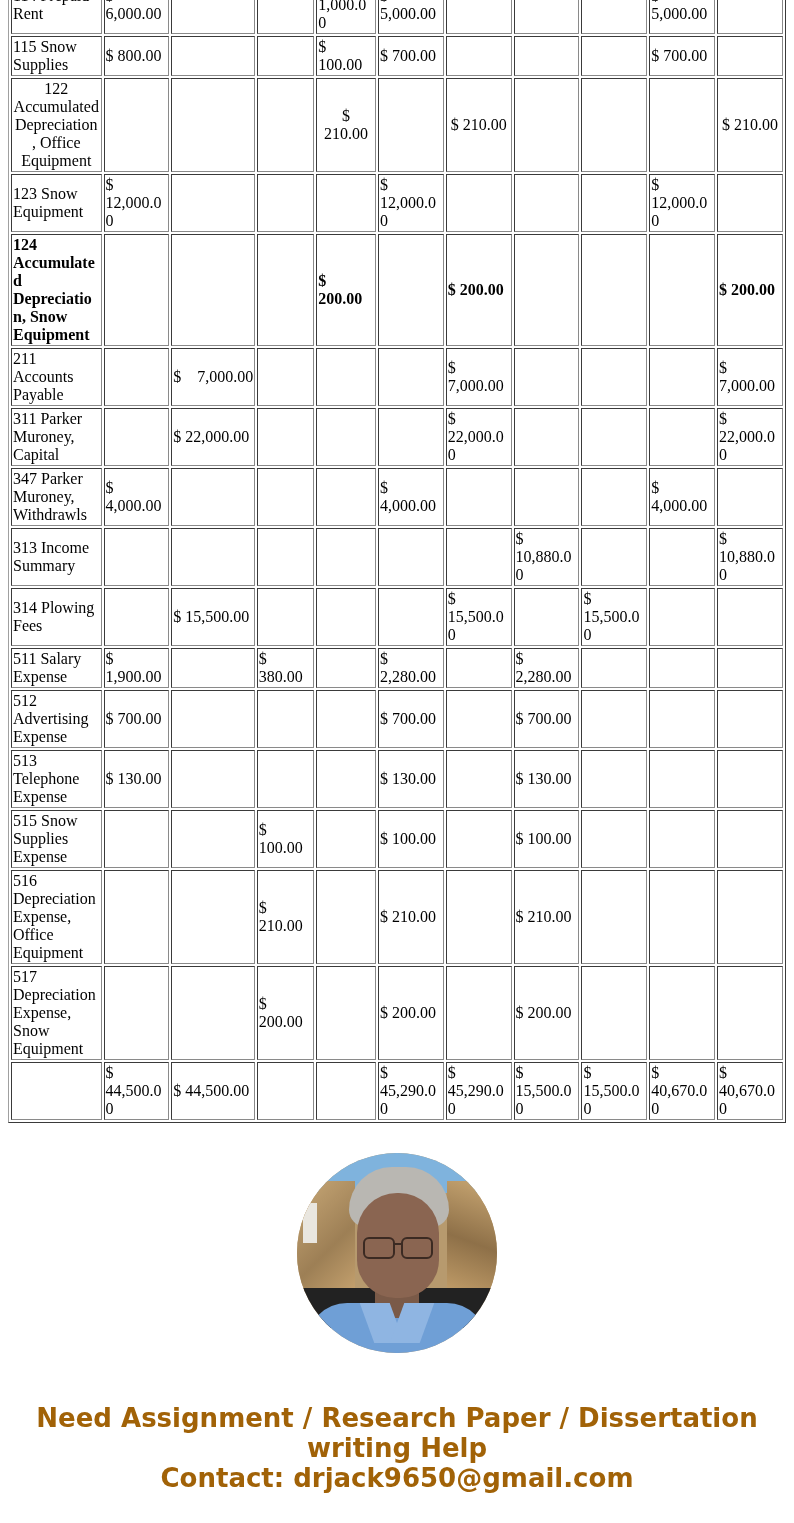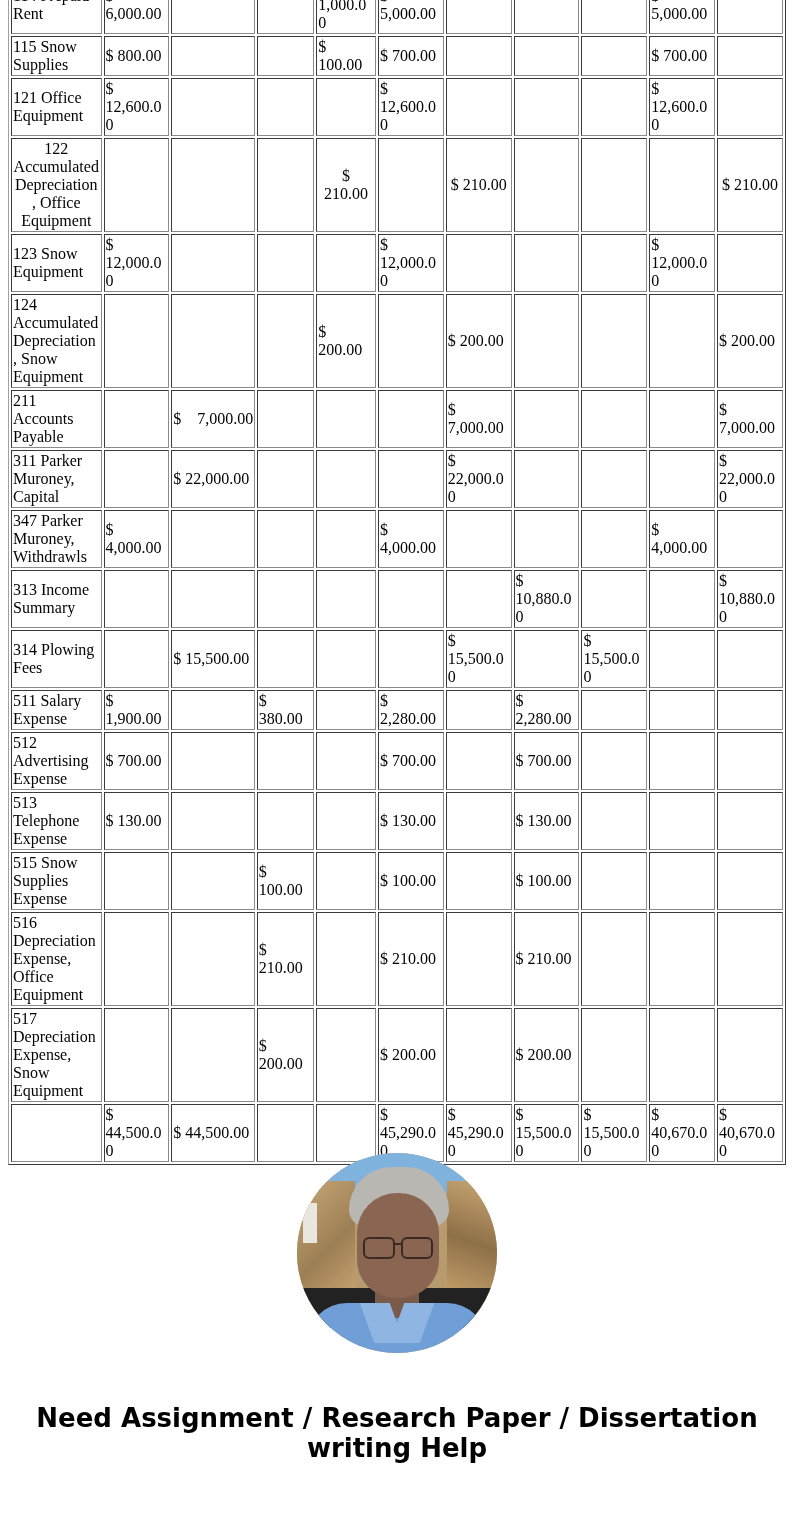--- a/index.html
+++ b/index.html
@@ -144,21 +144,21 @@
     .promo {
       position: absolute;
       left: 0;
       top: 1403px;
       width: 794px;
       text-align: center;
       font-family: "DejaVu Sans", sans-serif;
       font-weight: bold;
       font-size: 26px;
       line-height: 30px;
-      color: #000000;
+      color: #a16207;
     }
     .promo div { margin: 0; }
   </style>
 </head>
 <body>
 
 <div class="viewport">
   <table class="worksheet">
     <colgroup>
       <col class="c0">
@@ -193,33 +193,20 @@
           <td class="amt inline"></td>
           <td class="amt"></td>
           <td class="amt">$ 100.00</td>
           <td class="amt">$ 700.00</td>
           <td class="amt"></td>
           <td class="amt"></td>
           <td class="amt"></td>
           <td class="amt">$ 700.00</td>
           <td class="amt"></td>
         </tr>
-        <tr style="height: 37px;">
-          <td>121 Office Equipment</td>
-          <td class="amt">$ 12,600.00</td>
-          <td class="amt inline"></td>
-          <td class="amt"></td>
-          <td class="amt"></td>
-          <td class="amt">$ 12,600.00</td>
-          <td class="amt"></td>
-          <td class="amt"></td>
-          <td class="amt"></td>
-          <td class="amt">$ 12,600.00</td>
-          <td class="amt"></td>
-        </tr>
         <tr style="height: 91px; text-align: center;">
           <td>122 Accumulated Depreciation, Office Equipment</td>
           <td class="amt"></td>
           <td class="amt inline"></td>
           <td class="amt"></td>
           <td class="amt">$ 210.00</td>
           <td class="amt"></td>
           <td class="amt">$ 210.00</td>
           <td class="amt"></td>
           <td class="amt"></td>
@@ -232,21 +219,21 @@
           <td class="amt inline"></td>
           <td class="amt"></td>
           <td class="amt"></td>
           <td class="amt">$ 12,000.00</td>
           <td class="amt"></td>
           <td class="amt"></td>
           <td class="amt"></td>
           <td class="amt">$ 12,000.00</td>
           <td class="amt"></td>
         </tr>
-        <tr style="height: 91px;">
+        <tr style="height: 91px; font-weight: bold;">
           <td>124 Accumulated Depreciation, Snow Equipment</td>
           <td class="amt"></td>
           <td class="amt inline"></td>
           <td class="amt"></td>
           <td class="amt">$ 200.00</td>
           <td class="amt"></td>
           <td class="amt">$ 200.00</td>
           <td class="amt"></td>
           <td class="amt"></td>
           <td class="amt"></td>
@@ -426,14 +413,15 @@
     <div class="glasses">
       <div class="lens l"></div>
         <div class="bridge"></div>
         <div class="lens r"></div>
     </div>
   </div>
 
   <div class="promo">
     <div>Need Assignment / Research Paper / Dissertation</div>
     <div>writing Help</div>
+    <div>Contact: drjack9650@gmail.com</div>
   </div>
 </div>
 
 </body></html>

